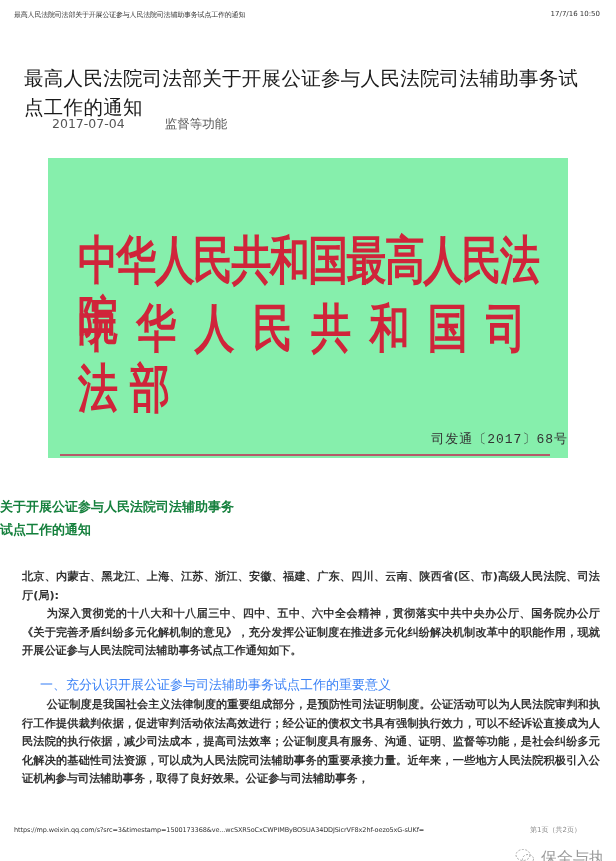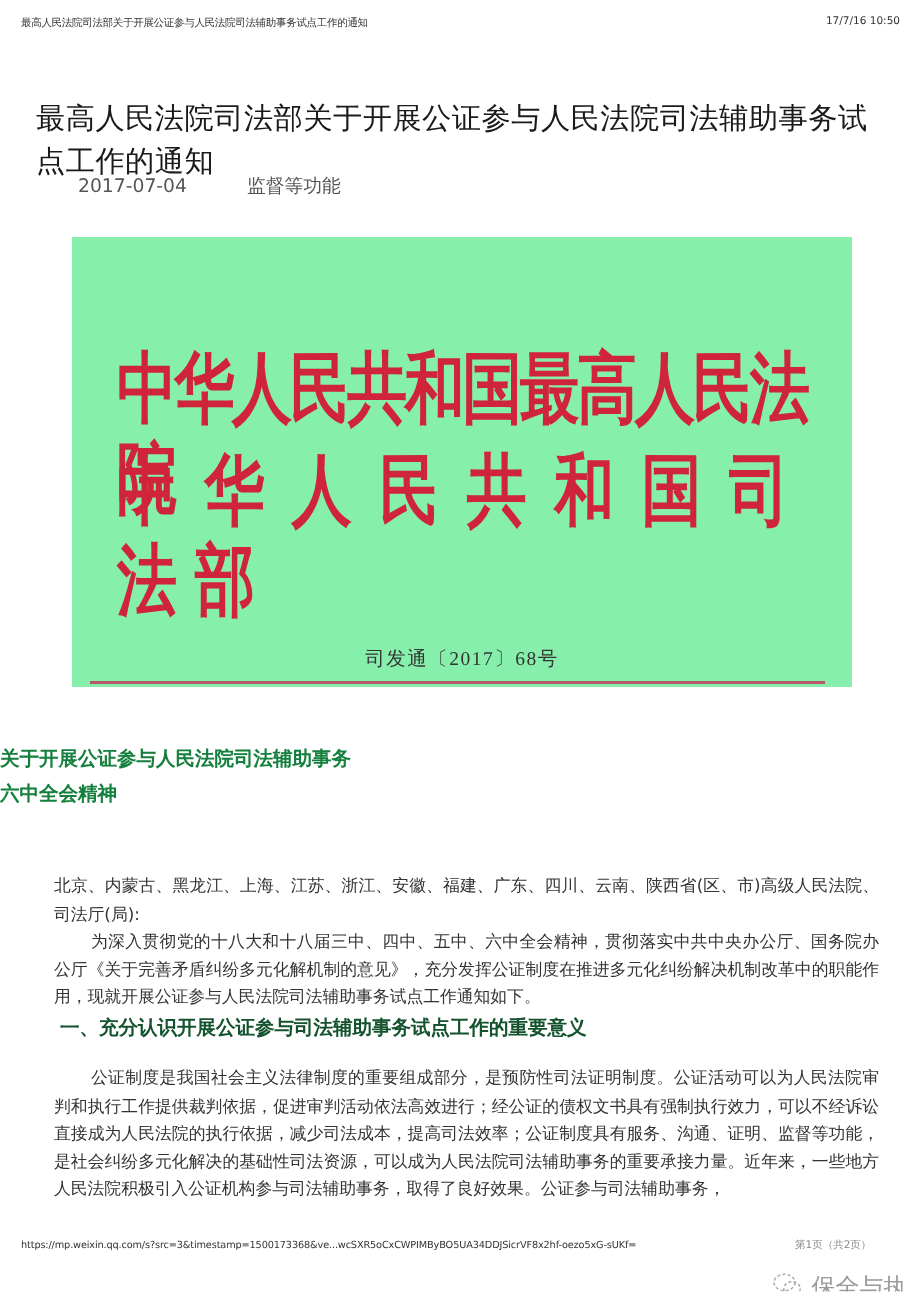--- a/index.html
+++ b/index.html
@@ -29,45 +29,45 @@
       background: #86efac;
     }
     .red-head {
       position: absolute; left: 30px; width: 460px; text-align: justify;
       color: #d0243a; font-family: "DejaVu Serif", "Liberation Serif", serif; font-weight: bold;
       font-size: 40px; line-height: 46px; letter-spacing: 0px;
     }
     .red-head.l1 { top: 72px; transform: scaleY(1.3); transform-origin: top left; letter-spacing: -2px; }
     .red-head.l2 { top: 140px; transform: scaleY(1.3); transform-origin: top left; letter-spacing: 12px; }
     .doc-number {
-      position: absolute; left: 0; width: 520px; top: 272px; text-align: center;
-      font-family: Liberation Serif, serif; font-size: 13px; color: #333;
+      position: absolute; left: 0; width: 520px; top: 272px; text-align: right;
+      font-family: Liberation Mono, monospace; font-size: 13px; color: #333;
       letter-spacing: 1px;
     }
     .red-rule {
       position: absolute; left: 12px; top: 296px; width: 490px; height: 2px; background: #b5596a;
     }
 
     .sub-title {
       position: absolute; left: 0; width: 616px; text-align: left;
       font-size: 13px; font-weight: bold; color: #15803d; line-height: 23px;
     }
     .sub-title.t1 { top: 495px; }
     .sub-title.t2 { top: 518px; }
 
     .body-text {
       position: absolute; left: 22px; width: 578px; font-size: 11.2px; line-height: 18.5px; color: #333;
     }
-    .body-text p { margin: 14px; text-align: justify; }
+    .body-text p { margin: 0; text-align: justify; font-weight: bold; }
     .body-text .indent { text-indent: 2.2em; }
     .addressee { top: 568px; }
     .para1 { top: 605px; }
 
     .section-heading {
-      position: absolute; left: 40px; top: 676px; font-size: 13px; font-weight: bold; color: #14532d;
+      position: absolute; left: 40px; top: 676px; font-size: 13px; font-weight: normal; color: #3b82f6;
     }
     .para2 { top: 696px; }
 
     .print-footer {
       position: absolute; left: 0; top: 820px; width: 616px; height: 30px; font-size: 6.5px; color: #333;
     }
     .print-footer .pf-url { position: absolute; left: 14px; top: 6px; letter-spacing: -0.1px; }
     .print-footer .pf-page { position: absolute; left: 530px; top: 5px; color: #888; font-size: 7px; }
     .watermark {
       position: absolute; left: 515px; top: 822px; width: 100px; height: 28px; margin-top: 22px;
@@ -91,21 +91,21 @@
 </div>
 
 <div class="doc-image">
   <div class="red-head l1">中华人民共和国最高人民法院</div>
   <div class="red-head l2">中华人民共和国司法部</div>
   <div class="doc-number">司发通〔2017〕68号</div>
   <div class="red-rule"></div>
 </div>
 
 <div class="sub-title t1">关于开展公证参与人民法院司法辅助事务</div>
-<div class="sub-title t2">六中全会精神</div>
+<div class="sub-title t2">试点工作的通知</div>
 
 <div class="body-text addressee">
   <p>北京、内蒙古、黑龙江、上海、江苏、浙江、安徽、福建、广东、四川、云南、陕西省(区、市)高级人民法院、司法厅(局):</p>
 </div>
 
 <div class="body-text para1">
   <p class="indent">为深入贯彻党的十八大和十八届三中、四中、五中、六中全会精神，贯彻落实中共中央办公厅、国务院办公厅《关于完善矛盾纠纷多元化解机制的意见》，充分发挥公证制度在推进多元化纠纷解决机制改革中的职能作用，现就开展公证参与人民法院司法辅助事务试点工作通知如下。</p>
 </div>
 
 <div class="section-heading">一、充分认识开展公证参与司法辅助事务试点工作的重要意义</div>

